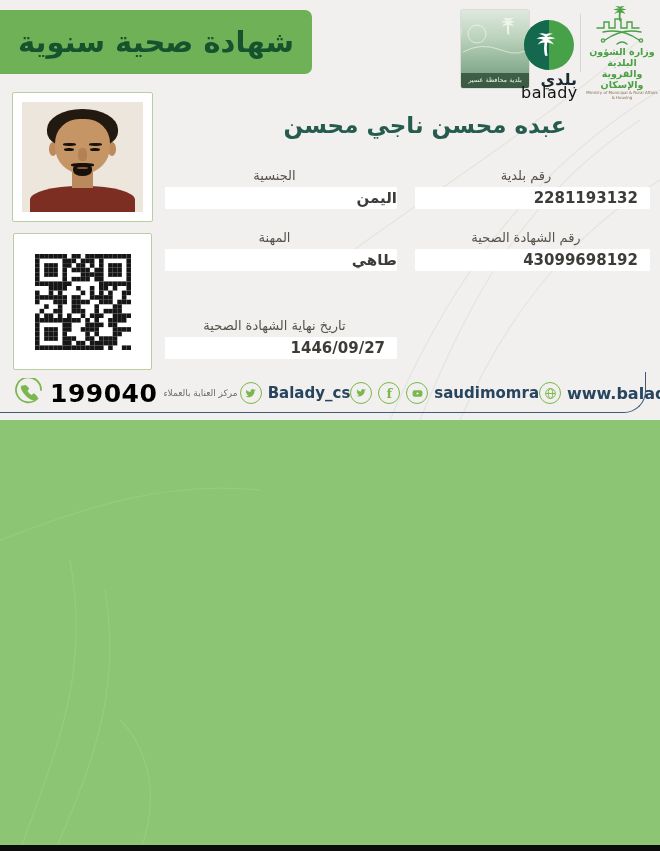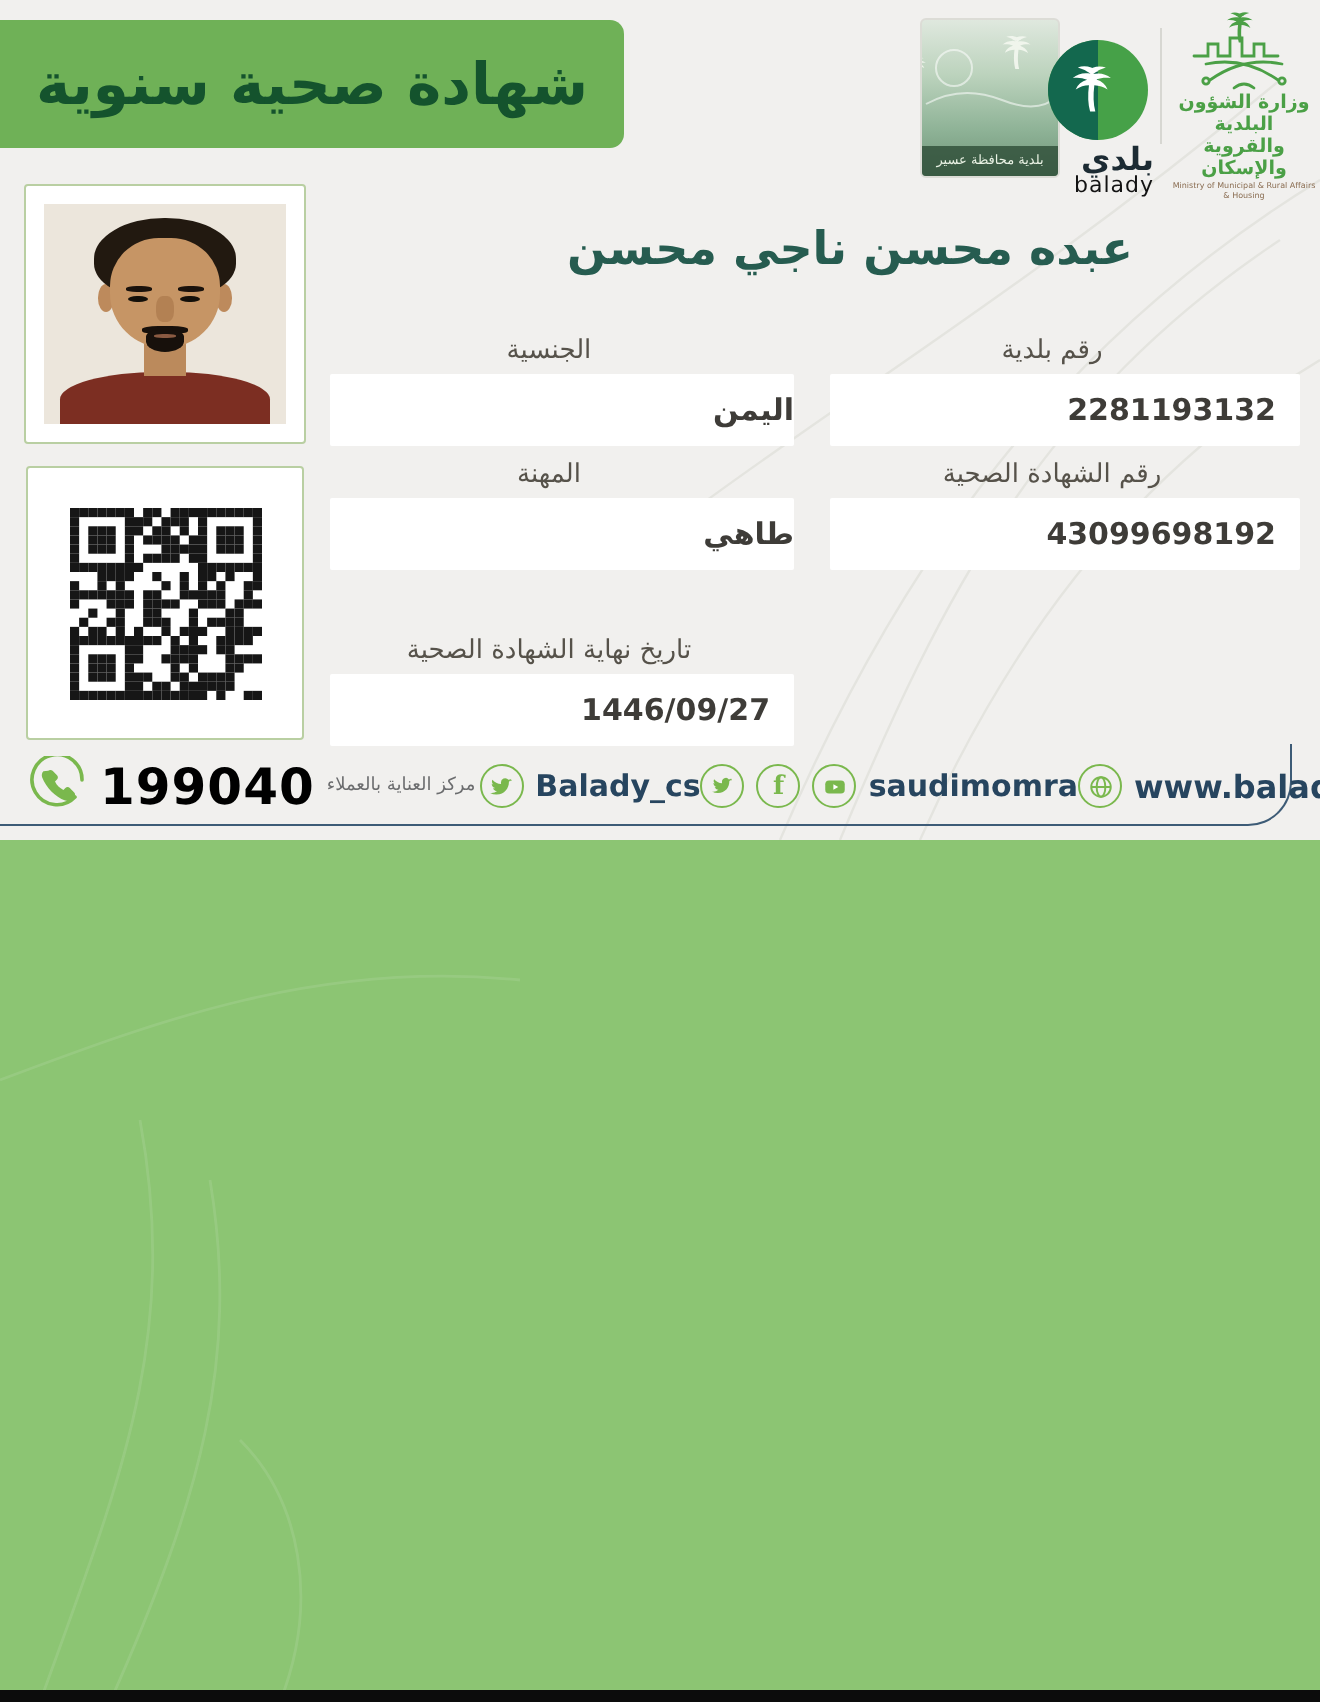--- a/index.html
+++ b/index.html
@@ -14,21 +14,21 @@
   .banner span{color:#14532d;font-size:29px;font-weight:bold;direction:rtl;letter-spacing:.5px;}
   
   .muni{position:absolute;left:448px;top:9px;width:70px;height:80px;border:1px solid #dcdcd6;
         border-radius:3px;background:linear-gradient(180deg,#dfe8de 0%,#bcd3bd 35%,#8fb397 70%,#6e9478 100%);
         overflow:hidden;margin-left:12px;}
   .muni .band{position:absolute;left:0;right:0;bottom:0;height:15px;background:rgba(44,74,52,.78);
         color:#e9f2e4;font-size:6.5px;text-align:center;line-height:15px;direction:rtl;white-space:nowrap;}
   .muni svg{position:absolute;}
   .balady{position:absolute;left:521px;top:20px;width:56px;text-align:right;}
   .balady .ar{font-size:16px;font-weight:bold;color:#1c2b33;direction:rtl;line-height:15px;margin-top:2px;}
-  .balady .en{font-size:11px;color:#121212;letter-spacing:.5px;line-height:11px;}
+  .balady .en{font-size:16px;color:#121212;letter-spacing:.5px;line-height:11px;}
   .logo-sep{position:absolute;left:580px;top:14px;width:1px;height:58px;background:#d7d7d2;}
   .ministry{position:absolute;left:586px;top:4px;width:72px;text-align:center;color:#4ba046;}
   .ministry .ar{font-size:9.5px;font-weight:bold;direction:rtl;line-height:11px;}
   .ministry .en{font-size:4px;color:#8a6d52;margin-top:1px;line-height:4.5px;}
   
   .photo-box{position:absolute;left:12px;top:92px;width:141px;height:130px;background:#fff;
              border:1px solid #b9cfa2;border-radius:2px;}
   .photo-img{position:absolute;inset:9px;background:#ece6dc;overflow:hidden;}
   .photo-img div{position:absolute;}
   .hair{left:21%;top:6%;width:58%;height:37%;background:#221910;border-radius:50% 50% 42% 42%;}
@@ -46,21 +46,21 @@
   .neck{left:41%;top:61%;width:18%;height:17%;background:#bb8a5c;}
   .shirt{left:7%;bottom:-2%;width:86%;height:26%;background:#7c2e22;border-radius:48% 48% 0 0;}
   
   .qr-box{position:absolute;left:13px;top:233px;width:139px;height:137px;background:#fff;
           border:1px solid #b9cfa2;border-radius:2px;display:flex;align-items:center;justify-content:center;}
   
   .name{position:absolute;right:25px;top:112px;width:420px;text-align:center;direction:rtl;
         color:#265c50;font-size:23px;font-weight:bold;}
   .field{position:absolute;width:235px;}
   .field .lbl{direction:rtl;text-align:center;padding-right:13px;font-size:13px;color:#56524a;line-height:16px;}
-  .field .box{margin-top:3px;height:36px;background:#fff;border-radius:1px;display:flex;align-items:center;
+  .field .box{margin-top:3px;height:22px;background:#fff;border-radius:1px;display:flex;align-items:center;
               justify-content:flex-end;padding-right:12px;font-size:15px;font-weight:bold;color:#3e3c38;}
   .col-r{right:10px;} .col-l{right:263px;width:232px;}
   .row1{top:168px;} .row2{top:230px;} .row3{top:318px;}
   
   .foot-curve{position:absolute;left:-30px;top:372px;width:676px;height:41px;border:1.6px solid #3d5b76;
               border-top:none;border-left:none;border-bottom-right-radius:22px;pointer-events:none;}
   .footer{position:absolute;left:0;top:374px;width:648px;height:38px;display:flex;align-items:center;
           padding:0 16px 0 14px;justify-content:space-between;}
   .fgrp{display:flex;align-items:center;gap:6px;}
   .fsep{width:1px;height:24px;background:#ccd0d4;}

